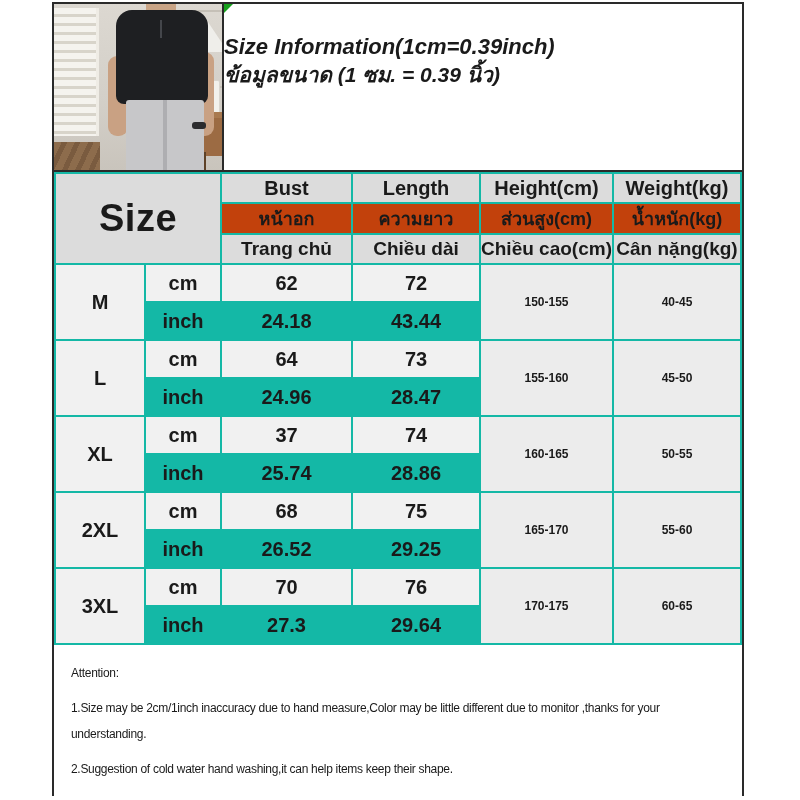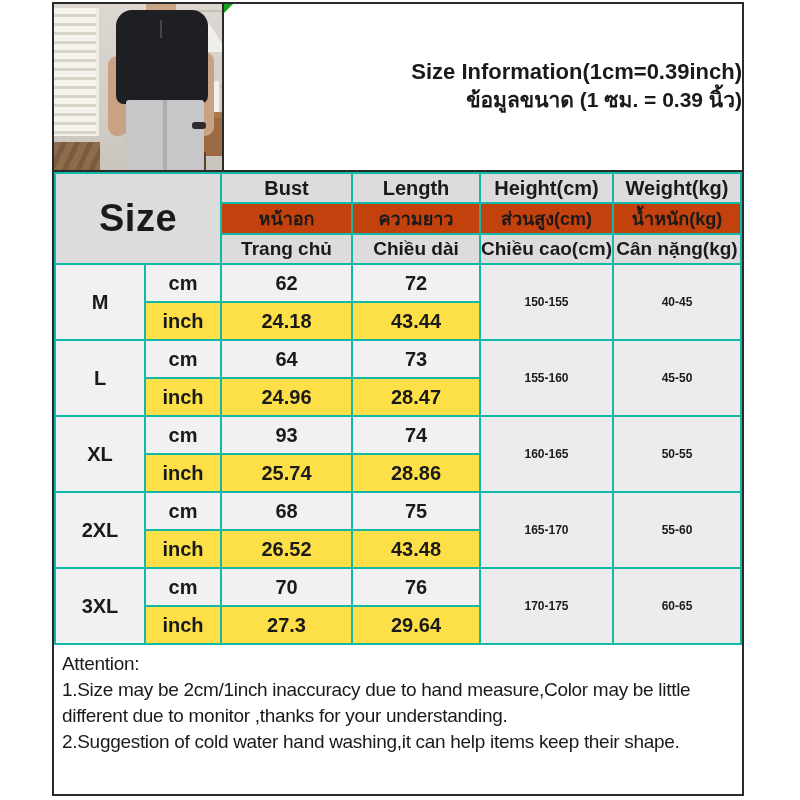--- a/index.html
+++ b/index.html
@@ -35,21 +35,21 @@
   .ph-desk{right:-14px;top:108px;width:84px;height:44px;background:#9c6b43;border-radius:10px 10px 4px 4px;box-shadow:inset 0 6px 0 #a97a50;}
   .ph-desk-leg{right:16px;top:148px;width:6px;height:20px;background:#5e4228;}
   .ph-neck{left:92px;top:0;width:30px;height:18px;background:#c9a485;}
   .ph-arm-left{left:54px;top:52px;width:20px;height:80px;background:#c9a183;border-radius:9px;}
   .ph-arm-right{left:140px;top:48px;width:20px;height:84px;background:#c9a183;border-radius:9px;}
   .ph-shirt{left:62px;top:6px;width:92px;height:94px;background:#1e1f22;border-radius:16px 16px 8px 8px;}
   .ph-placket{left:106px;top:16px;width:2px;height:18px;background:#44464b;}
   .ph-pants{left:72px;top:96px;width:78px;height:72px;background:#c7c7c9;border-radius:3px 3px 0 0;
     background-image:linear-gradient(90deg,transparent 0 48%,#aeaeb1 48% 52%,transparent 52%);}
   .ph-watch{left:138px;top:118px;width:14px;height:7px;background:#2c2c2e;border-radius:3px;}
-  .title-cell{flex:1;text-align:right;padding-top:54px;background:#fff;}
+  .title-cell{flex:1;text-align:left;padding-top:29px;background:#fff;font-style:italic;}
   .title-cell p{margin:0;font-weight:700;line-height:28px;}
   .t-en{font-size:22px;}
   .t-th{font-size:21px;}
   .t-vi{font-size:22px;}
   .corner-triangle{
     position:absolute;left:170px;top:0;width:0;height:0;
     border-top:9px solid #17a01d;border-right:9px solid transparent;
   }
   
   table.size-table{border-collapse:collapse;table-layout:fixed;width:100%;flex:none;}
@@ -63,26 +63,26 @@
   .size-table col.c4{width:128px;}
   .size-table col.c5{width:133px;}
   tr.hrow{height:30px;}
   tr.brow{height:38px;}
   .h-size{background:#dcdcdc;font-size:38px;letter-spacing:0.5px;}
   th.h-en{background:#dcdcdc;font-size:20px;}
   th.h-th{background:#c2410c;font-size:18px;}
   th.h-vi{background:#dcdcdc;font-size:19px;}
   td.c-size{background:#dcdcdc;font-size:20px;}
   tr.r-cm td{background:#f1f1f1;}
-  tr.r-inch td{background:#fde047;margin-top:36px;}
+  tr.r-inch td{background:#14b8a6;margin-top:36px;}
   td.c-merge{background:#ececec !important;font-size:12px;}
   td.c-unit,td.c-val{font-size:20px;}
   
   .attention{flex:1;padding:6px 8px;background:#fff;}
-  .attention p{margin:0;font-size:19px;line-height:26px;font-weight:400;letter-spacing:-0.3px;}
+  .attention p{margin:9px;font-size:12px;line-height:26px;font-weight:400;letter-spacing:-0.3px;}
 </style>
 </head>
 <body>
 
 <div class="frame">
 
   <div class="top-section">
     <div class="photo">
       <div class="ph-wall"></div>
       <div class="ph-panel1"></div>
@@ -163,21 +163,21 @@
     </tr>
     <tr class="brow r-inch">
       <td class="c-unit">inch</td>
       <td class="c-val">24.96</td>
       <td class="c-val">28.47</td>
     </tr>
 
     <tr class="brow r-cm">
       <td class="c-size" rowspan="2">XL</td>
       <td class="c-unit">cm</td>
-      <td class="c-val">93</td>
+      <td class="c-val">37</td>
       <td class="c-val">74</td>
       <td class="c-merge" rowspan="2">160-165</td>
       <td class="c-merge" rowspan="2">50-55</td>
     </tr>
     <tr class="brow r-inch">
       <td class="c-unit">inch</td>
       <td class="c-val">25.74</td>
       <td class="c-val">28.86</td>
     </tr>
 
@@ -185,21 +185,21 @@
       <td class="c-size" rowspan="2">2XL</td>
       <td class="c-unit">cm</td>
       <td class="c-val">68</td>
       <td class="c-val">75</td>
       <td class="c-merge" rowspan="2">165-170</td>
       <td class="c-merge" rowspan="2">55-60</td>
     </tr>
     <tr class="brow r-inch">
       <td class="c-unit">inch</td>
       <td class="c-val">26.52</td>
-      <td class="c-val">43.48</td>
+      <td class="c-val">29.25</td>
     </tr>
 
     <tr class="brow r-cm">
       <td class="c-size" rowspan="2">3XL</td>
       <td class="c-unit">cm</td>
       <td class="c-val">70</td>
       <td class="c-val">76</td>
       <td class="c-merge" rowspan="2">170-175</td>
       <td class="c-merge" rowspan="2">60-65</td>
     </tr>

